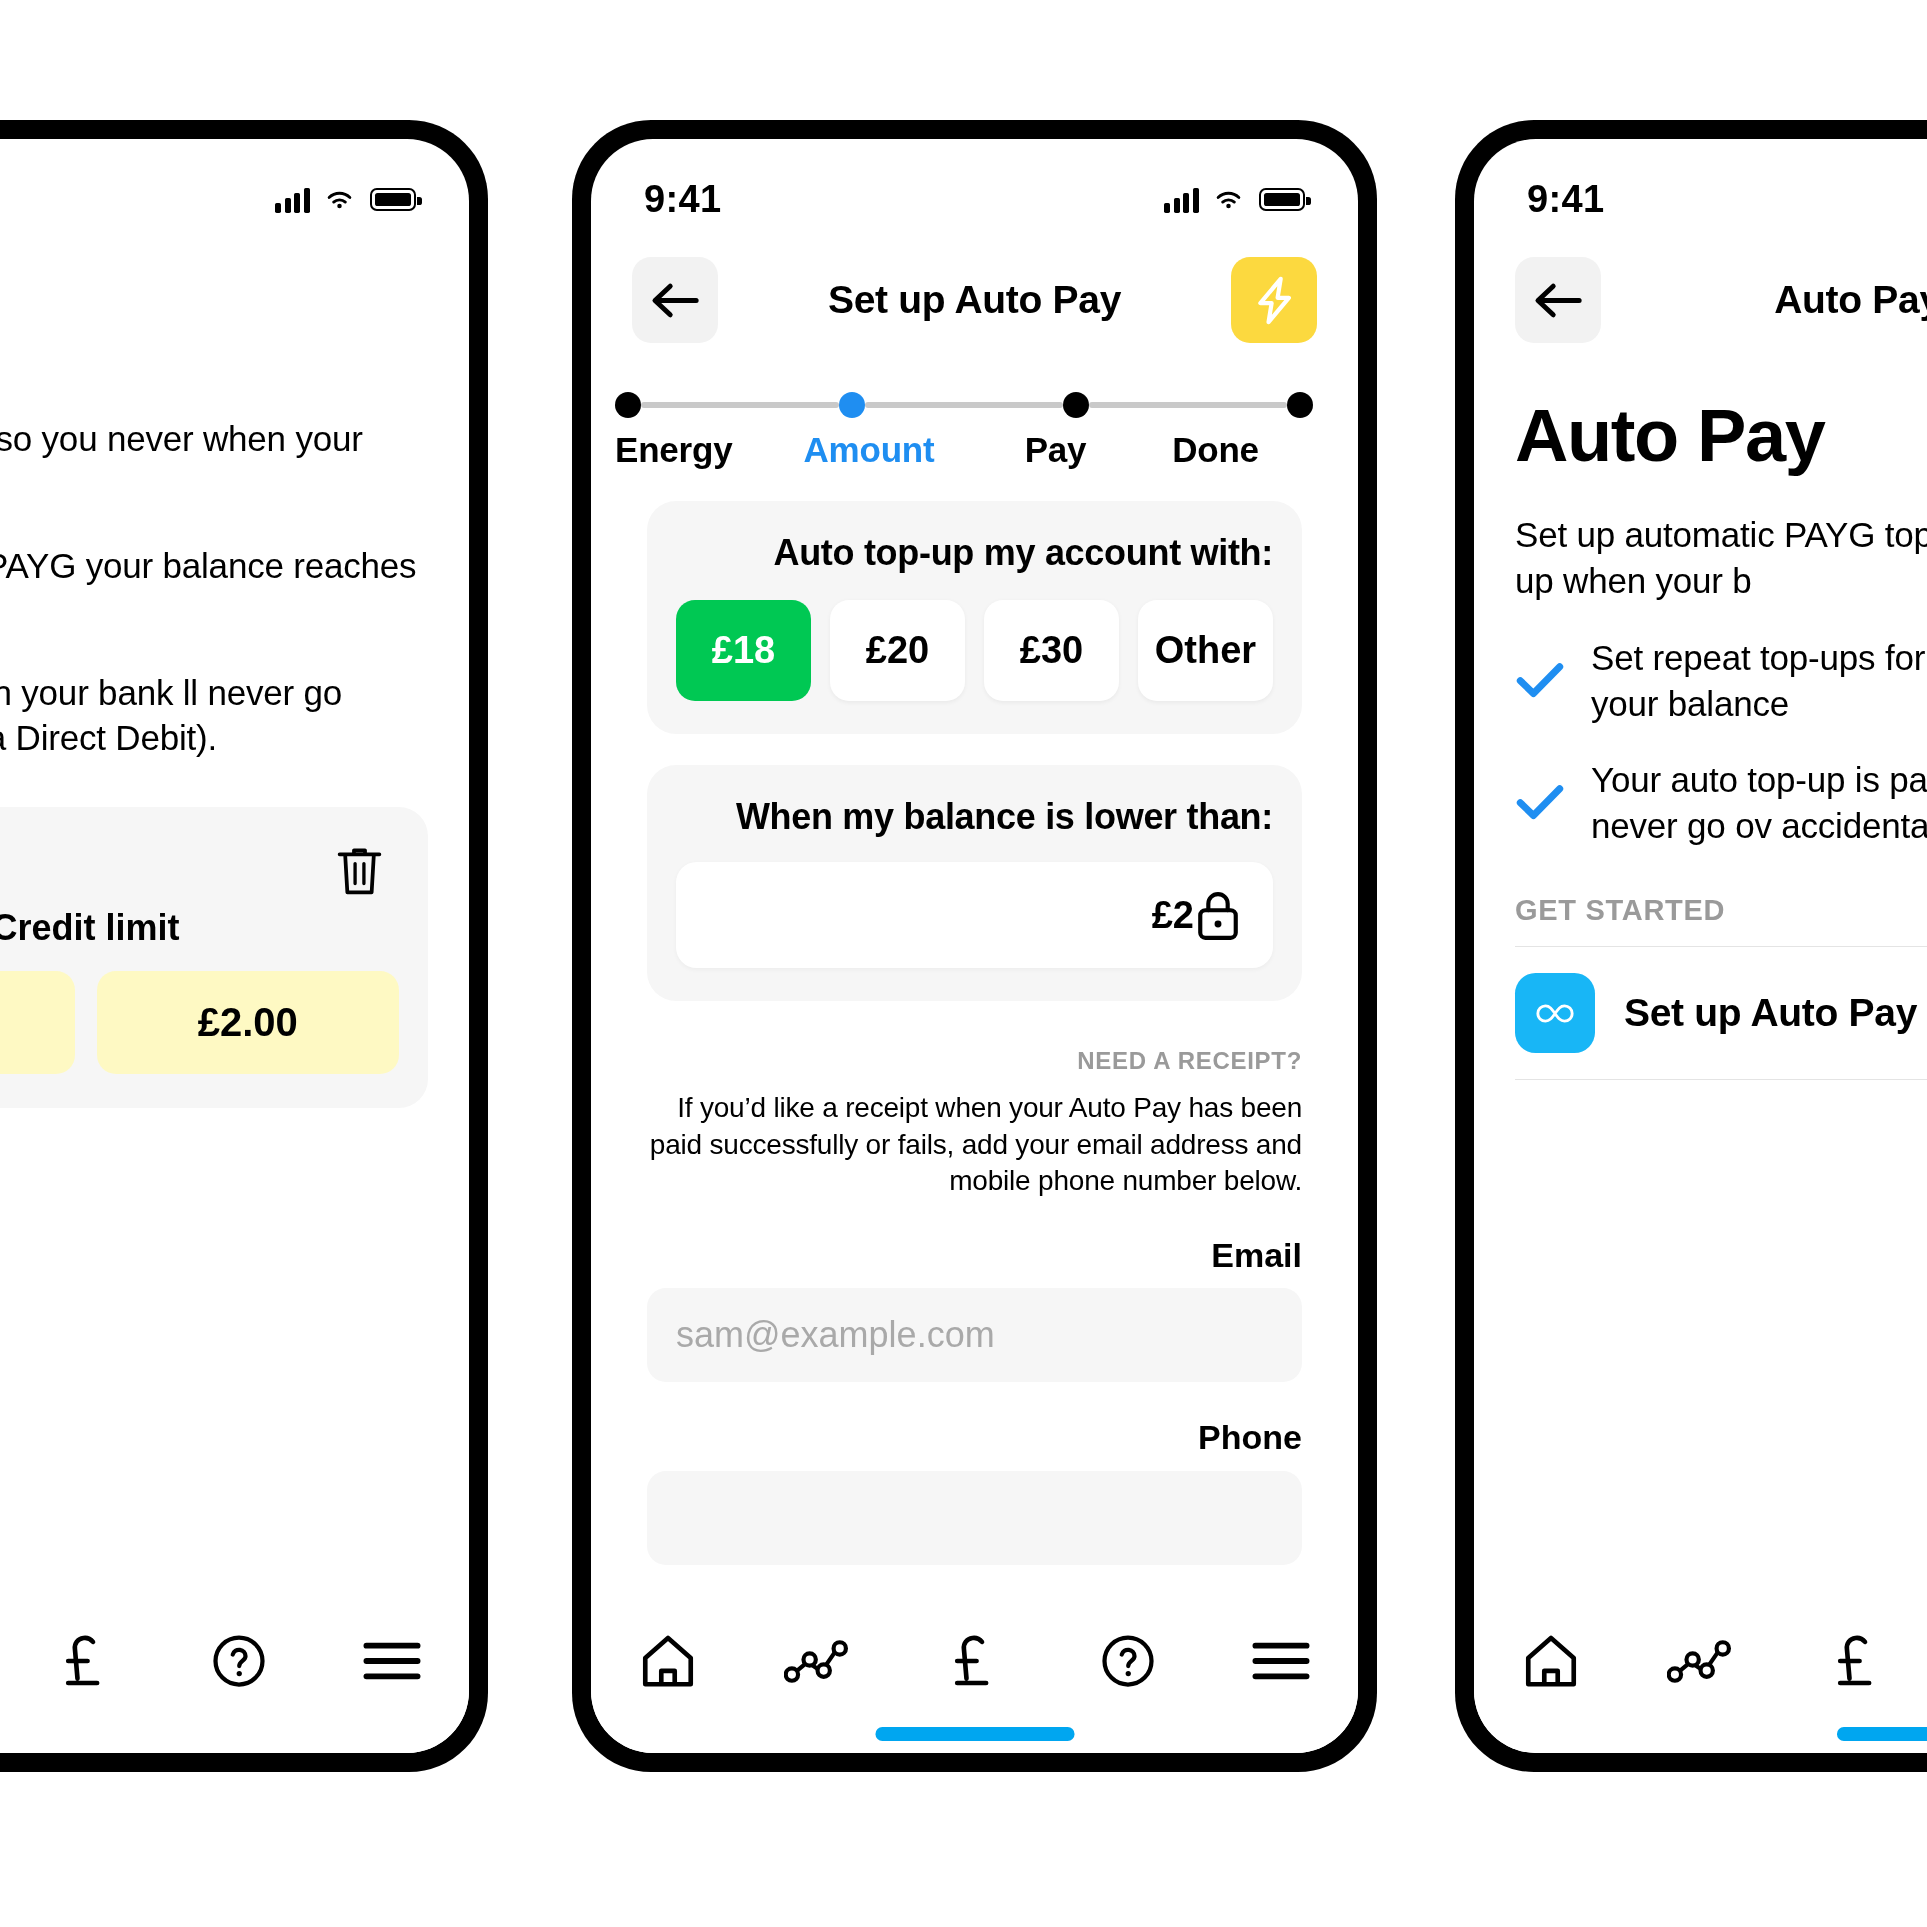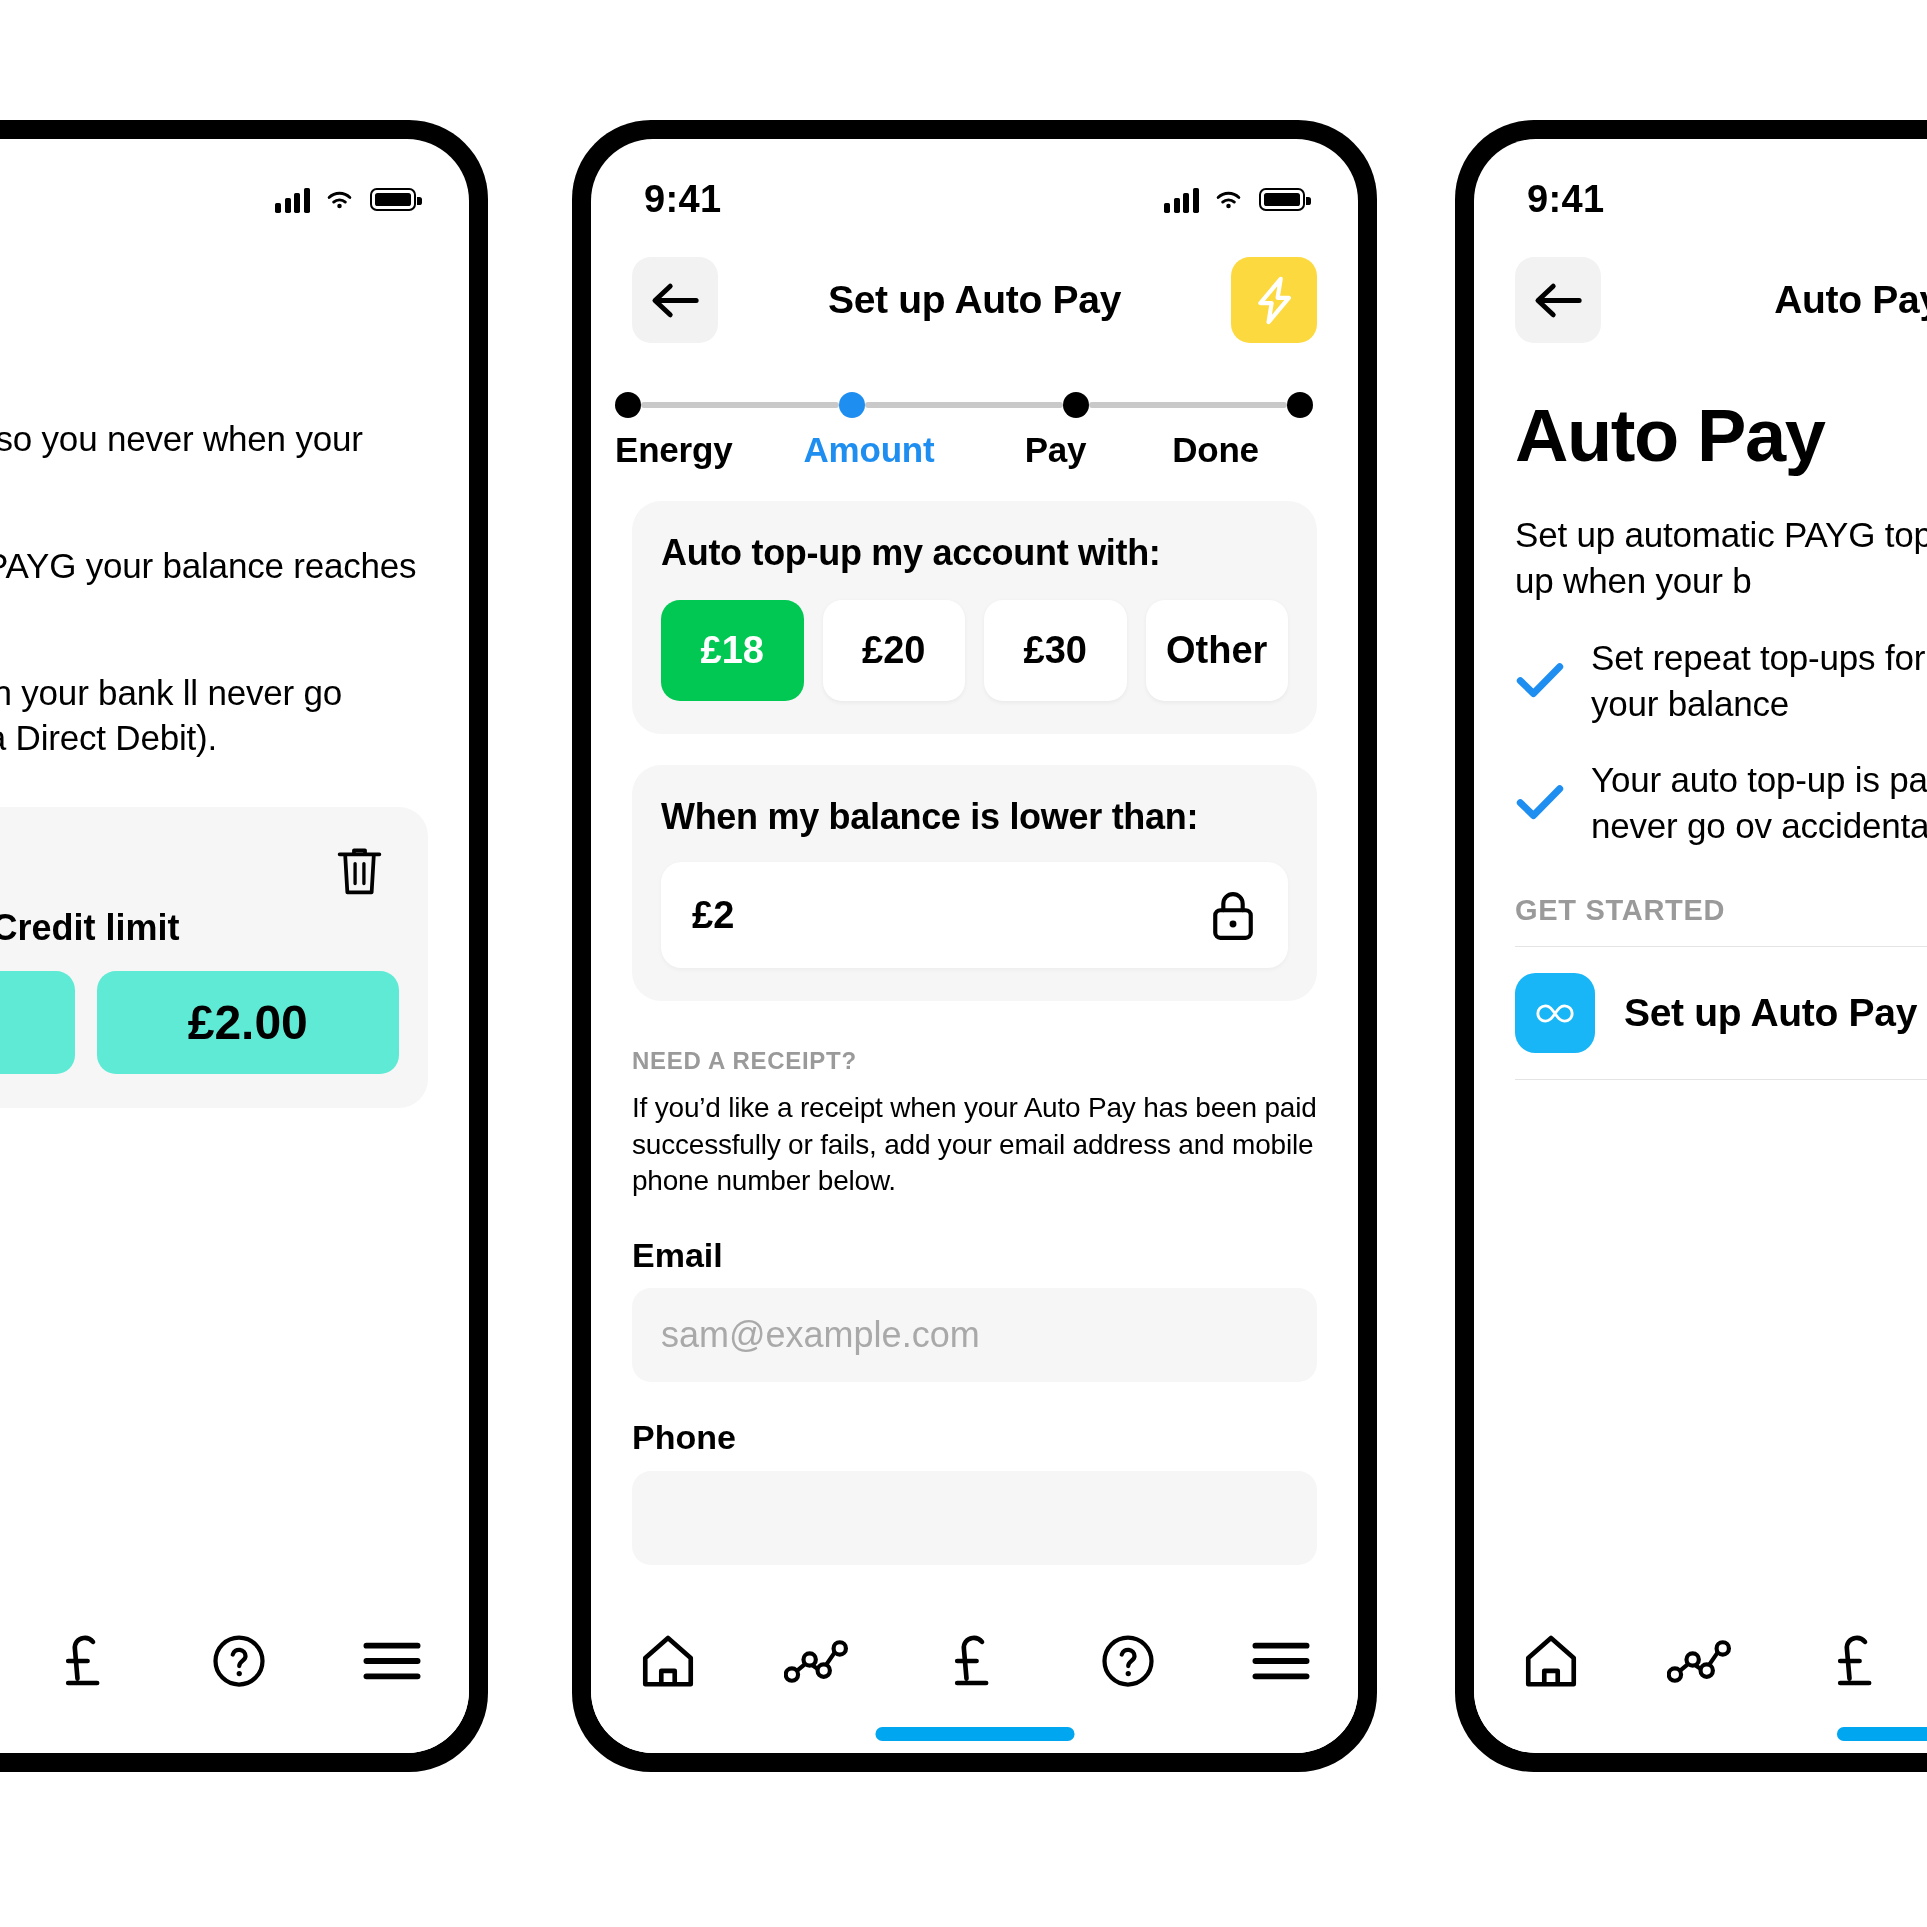--- a/index.html
+++ b/index.html
@@ -81,21 +81,21 @@
   .step-labels span {
     font-size: 35px; font-weight: 700; color: #000; letter-spacing: -0.2px;
   }
   .step-labels span.active { color: #1f8ef1; }
   .sl0 { width: 130px; text-align: left; }
   .sl1 { width: 248px; text-align: center; }
   .sl2 { width: 125px; text-align: center; }
   .sl3 { flex: 1; text-align: center; }
 
   
-  .body-pad { padding: 0 41px; }
+  .body-pad { padding: 0 56px; text-align: right; }
   .card {
     background: #f6f6f6;
     border-radius: 29px;
     padding: 31px 29px 33px 29px;
     margin-top: 31px;
   }
   .card-title { font-size: 36px; font-weight: 700; color:#000; letter-spacing:-0.3px; }
 
   .amount-row { display: flex; gap: 19px; margin-top: 26px; }
   .amt {
@@ -153,23 +153,23 @@
   }
   .trash-btn {
     position: absolute; right: 29px; top: 26px;
     width: 79px; height: 79px;
     border-radius: 19px;
     display:flex; align-items:center; justify-content:center;
   }
   .lp-card-label { text-align: center; font-size: 36px; font-weight:700; margin-top: 74px; }
   .lp-fields { display: flex; gap: 22px; margin-top: 22px; }
   .lp-field {
-    flex: 1 1 0; height: 103px; background:#5eead4; border-radius: 19px;
+    flex: 1 1 0; height: 103px; background:#fef9c3; border-radius: 19px;
     display:flex; align-items:center; justify-content:center;
-    font-size:48px; font-weight:700;
+    font-size:40px; font-weight:700;
   }
 
   
   .rp-body { padding: 34px 41px 0 41px; }
   .rp-title { font-size: 74px; font-weight: 800; letter-spacing: -1.4px; color:#000; }
   .rp-intro { margin-top: 34px; font-size: 35px; line-height: 1.32; color:#000; letter-spacing:-0.2px; }
   .rp-check-row { display:flex; align-items:center; gap: 26px; margin-top: 31px; }
   .rp-check-text { font-size: 35px; line-height: 1.30; color:#000; letter-spacing:-0.2px; flex:1; }
   .rp-kicker { margin-top: 46px; font-size: 29px; font-weight: 600; color:#9a9a9a; letter-spacing: 0.7px;}
   .rp-list { margin-top: 19px; border-top: 1.7px solid #e4e4e4; }

